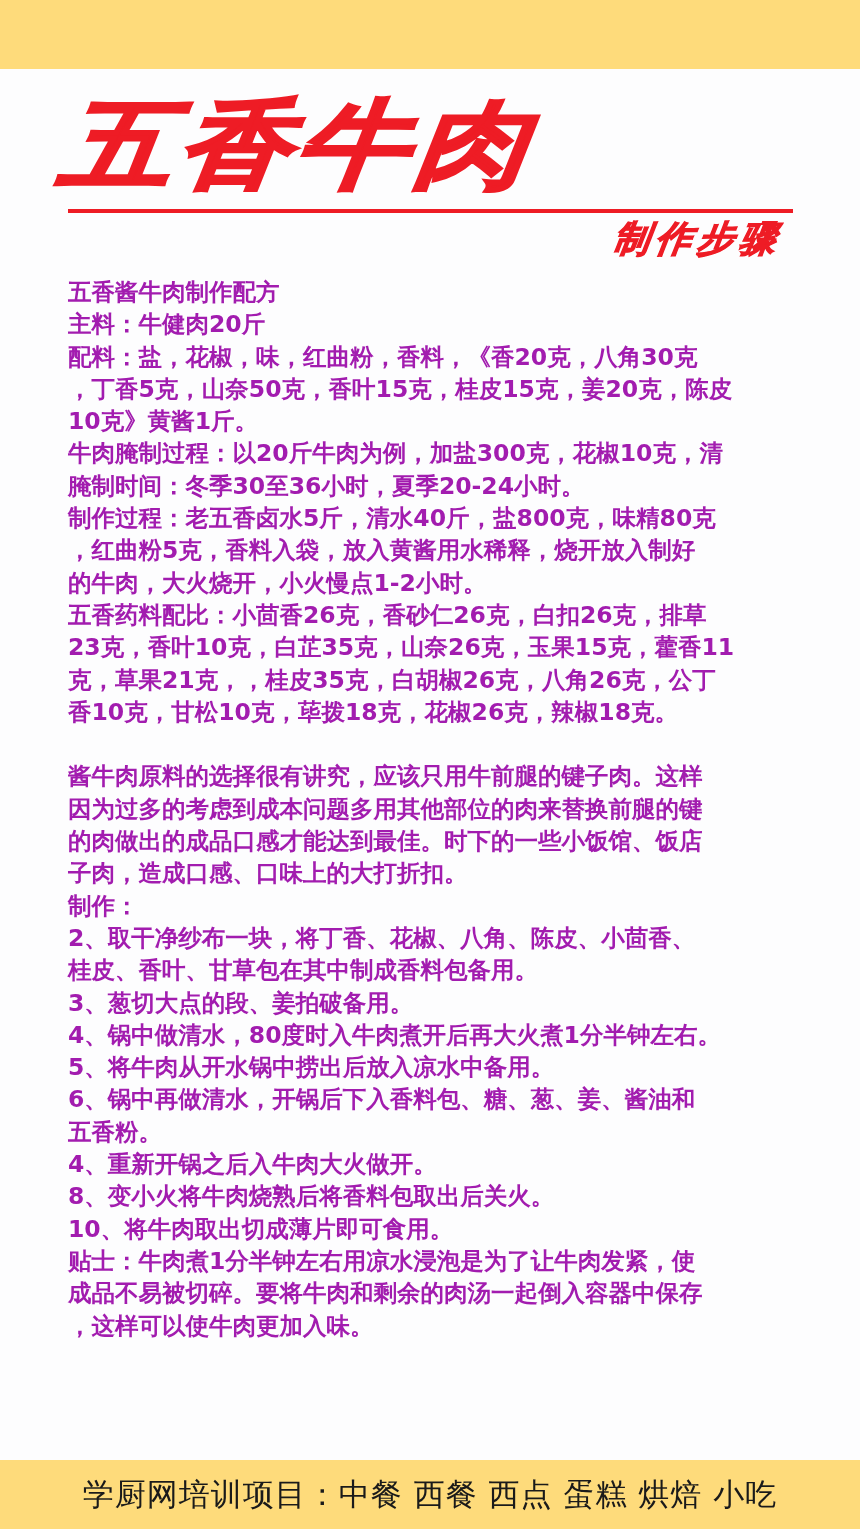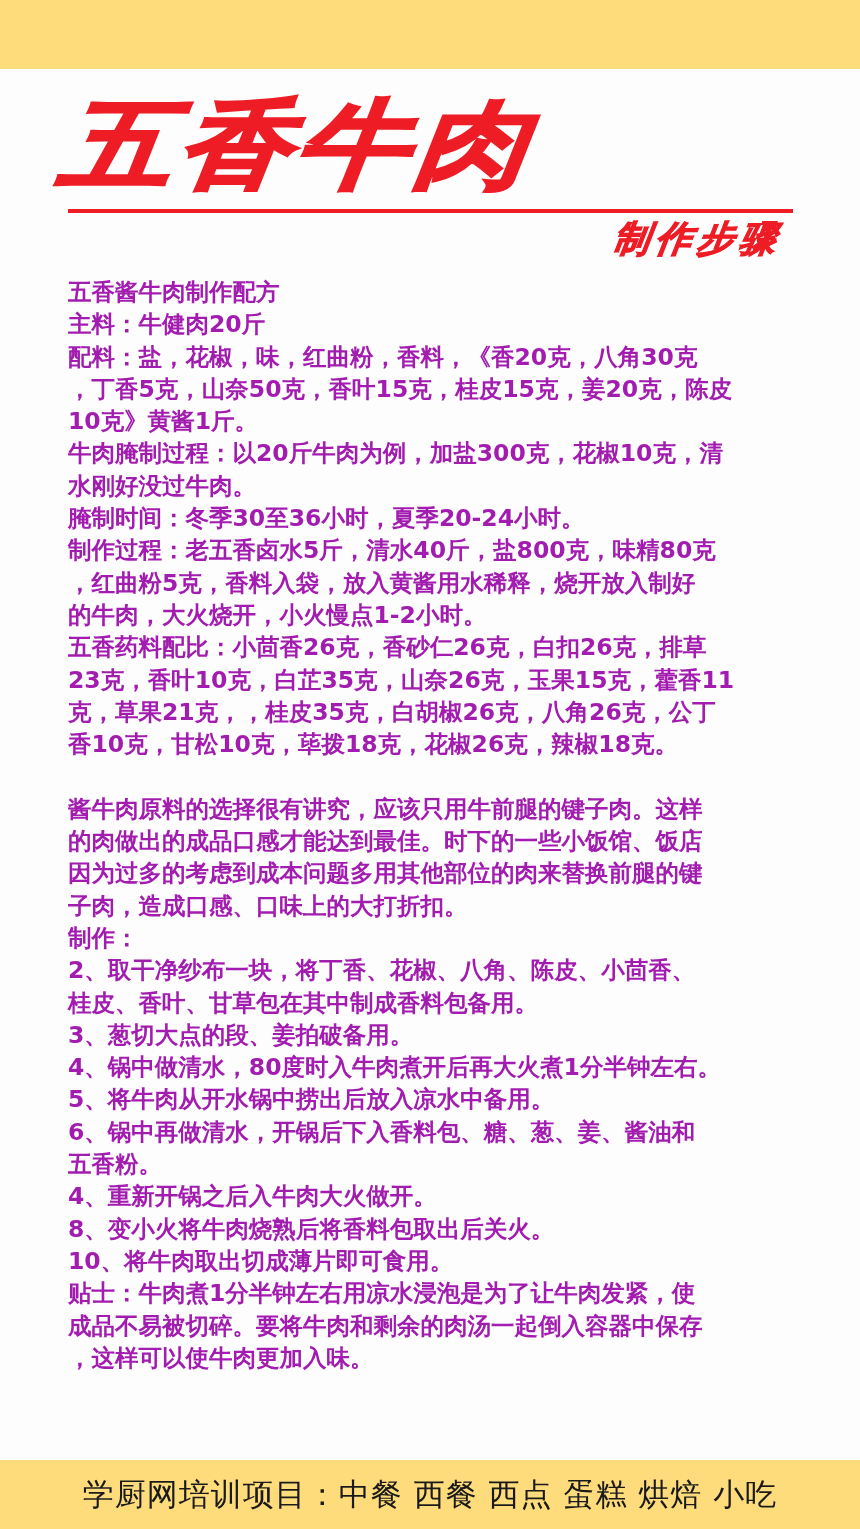--- a/index.html
+++ b/index.html
@@ -65,35 +65,34 @@
 <div class="title-rule"></div>
 <div class="subtitle">制作步骤</div>
 
 <div class="body-text">
   <span class="line">五香酱牛肉制作配方</span>
   <span class="line">主料：牛健肉20斤</span>
   <span class="line">配料：盐，花椒，味，红曲粉，香料，《香20克，八角30克</span>
   <span class="line">，丁香5克，山奈50克，香叶15克，桂皮15克，姜20克，陈皮</span>
   <span class="line">10克》黄酱1斤。</span>
   <span class="line">牛肉腌制过程：以20斤牛肉为例，加盐300克，花椒10克，清</span>
-  <span class="line">水刚好没过牛肉。</span>
   <span class="line">腌制时间：冬季30至36小时，夏季20-24小时。</span>
   <span class="line">制作过程：老五香卤水5斤，清水40斤，盐800克，味精80克</span>
   <span class="line">，红曲粉5克，香料入袋，放入黄酱用水稀释，烧开放入制好</span>
   <span class="line">的牛肉，大火烧开，小火慢点1-2小时。</span>
   <span class="line">五香药料配比：小茴香26克，香砂仁26克，白扣26克，排草</span>
   <span class="line">23克，香叶10克，白芷35克，山奈26克，玉果15克，藿香11</span>
   <span class="line">克，草果21克，，桂皮35克，白胡椒26克，八角26克，公丁</span>
   <span class="line">香10克，甘松10克，荜拨18克，花椒26克，辣椒18克。</span>
 
   <span class="blank"></span>
 
   <span class="line">酱牛肉原料的选择很有讲究，应该只用牛前腿的键子肉。这样</span>
+  <span class="line">因为过多的考虑到成本问题多用其他部位的肉来替换前腿的键</span>
   <span class="line">的肉做出的成品口感才能达到最佳。时下的一些小饭馆、饭店</span>
-  <span class="line">因为过多的考虑到成本问题多用其他部位的肉来替换前腿的键</span>
   <span class="line">子肉，造成口感、口味上的大打折扣。</span>
 
   <span class="line">制作：</span>
   <span class="line">2、取干净纱布一块，将丁香、花椒、八角、陈皮、小茴香、</span>
   <span class="line">桂皮、香叶、甘草包在其中制成香料包备用。</span>
   <span class="line">3、葱切大点的段、姜拍破备用。</span>
   <span class="line">4、锅中做清水，80度时入牛肉煮开后再大火煮1分半钟左右。</span>
   <span class="line">5、将牛肉从开水锅中捞出后放入凉水中备用。</span>
   <span class="line">6、锅中再做清水，开锅后下入香料包、糖、葱、姜、酱油和</span>
   <span class="line">五香粉。</span>

